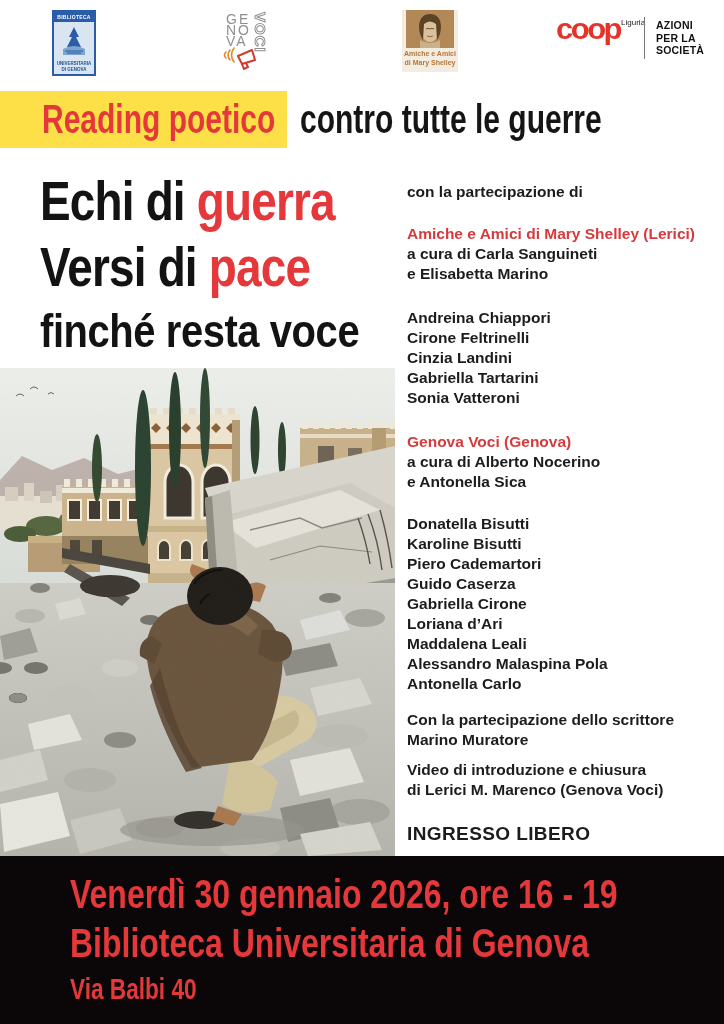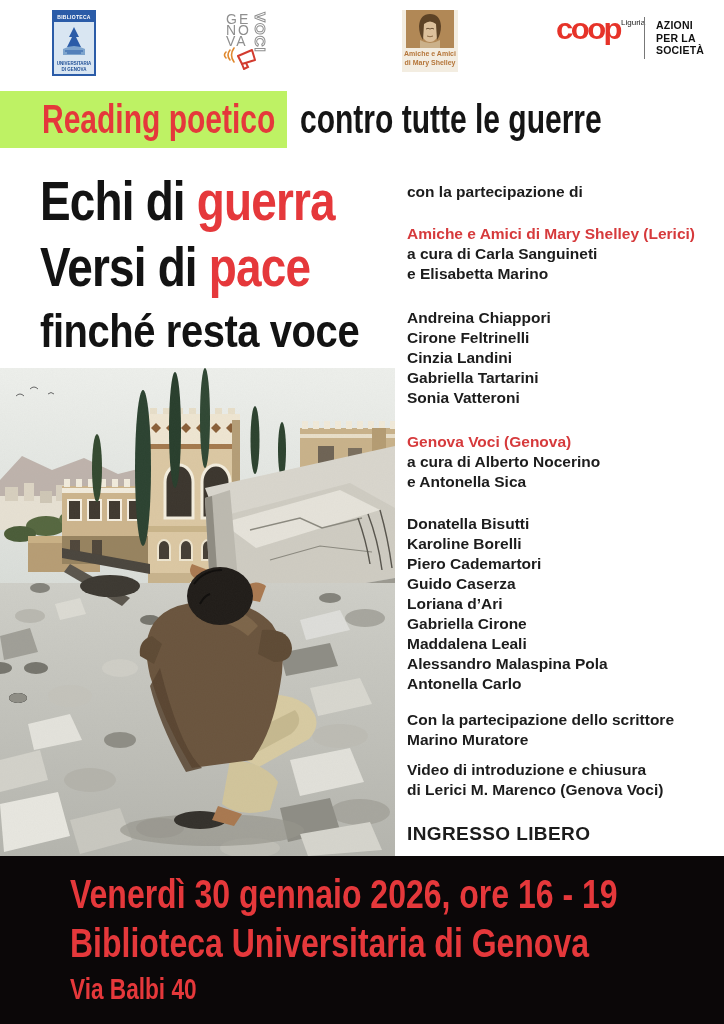--- a/index.html
+++ b/index.html
@@ -26,21 +26,21 @@
   .logo-coop{left:556px;top:16px;display:flex;align-items:flex-start;}
   .coop-left{display:flex;width:76px;}
   .coop-word{font-size:31px;font-weight:bold;color:#e63329;letter-spacing:-2.5px;line-height:28px;
     transform:scaleY(.95);transform-origin:left top;}
   .coop-rule{border-top:1.6px solid #1a1a1a;margin-top:2px;}
   .coop-region{font-size:8px;color:#1a1a1a;padding:1.5px 0 2px 1px;}
   .coop-div{width:1px;background:#777;height:42px;margin:1px 11px 0 12px;}
   .coop-tag{font-size:10.5px;font-weight:bold;color:#111;line-height:12.5px;letter-spacing:.2px;padding-top:3px;}
   
   .banner{position:absolute;left:0;top:91px;width:724px;height:57px;display:flex;overflow:hidden;}
-  .banner-black{width:287px;height:57px;background:#bef264;display:flex;align-items:center;flex:none;}
+  .banner-black{width:287px;height:57px;background:#fde047;display:flex;align-items:center;flex:none;}
   .banner-red{color:#e5383b;font-size:40px;font-weight:bold;margin-left:42px;white-space:nowrap;
     transform:scaleX(.75);transform-origin:left center;}
   .banner-rest{display:flex;align-items:center;}
   .banner-blacktxt{color:#151515;font-size:40px;font-weight:bold;margin-left:13px;white-space:nowrap;
     transform:scaleX(.75);transform-origin:left center;}
   
   .headline{position:absolute;left:40px;top:168px;}
   .hl-line{font-weight:bold;font-size:56px;line-height:66px;letter-spacing:-1px;white-space:nowrap;
     transform:scaleX(.82);transform-origin:left top;color:#131313;}
   .hl-line .red{color:#e5383b;}
@@ -155,25 +155,25 @@
     <div class="rline">Cirone Feltrinelli</div>
     <div class="rline">Cinzia Landini</div>
     <div class="rline">Gabriella Tartarini</div>
     <div class="rline">Sonia Vatteroni</div>
 
     <div class="rline red mt24">Genova Voci (Genova)</div>
     <div class="rline">a cura di Alberto Nocerino</div>
     <div class="rline">e Antonella Sica</div>
 
     <div class="rline mt22">Donatella Bisutti</div>
-    <div class="rline">Karoline Borelli</div>
+    <div class="rline">Karoline Bisutti</div>
     <div class="rline">Piero Cademartori</div>
     <div class="rline">Guido Caserza</div>
+    <div class="rline">Gabriella Cirone</div>
     <div class="rline">Loriana d’Ari</div>
-    <div class="rline">Gabriella Cirone</div>
     <div class="rline">Maddalena Leali</div>
     <div class="rline">Alessandro Malaspina Pola</div>
     <div class="rline">Antonella Carlo</div>
 
     <div class="rline mt16">Con la partecipazione dello scrittore</div>
     <div class="rline">Marino Muratore</div>
 
     <div class="rline mt10">Video di introduzione e chiusura</div>
     <div class="rline">di Lerici M. Marenco (Genova Voci)</div>
 

